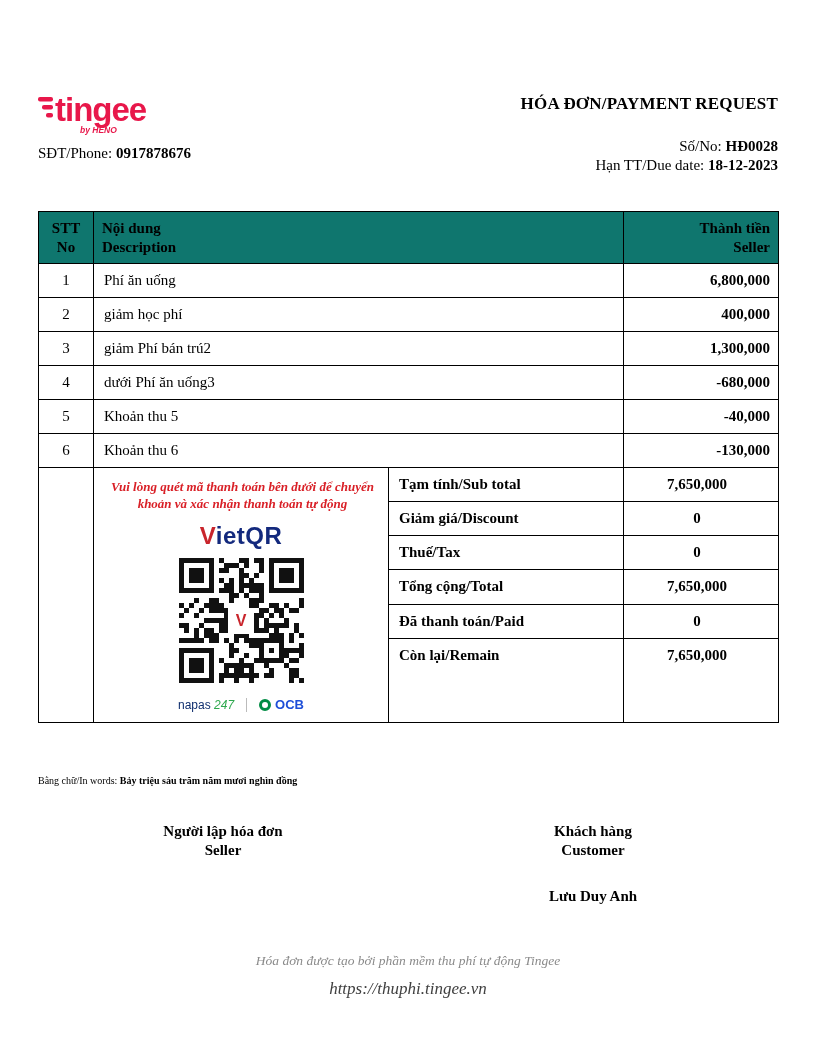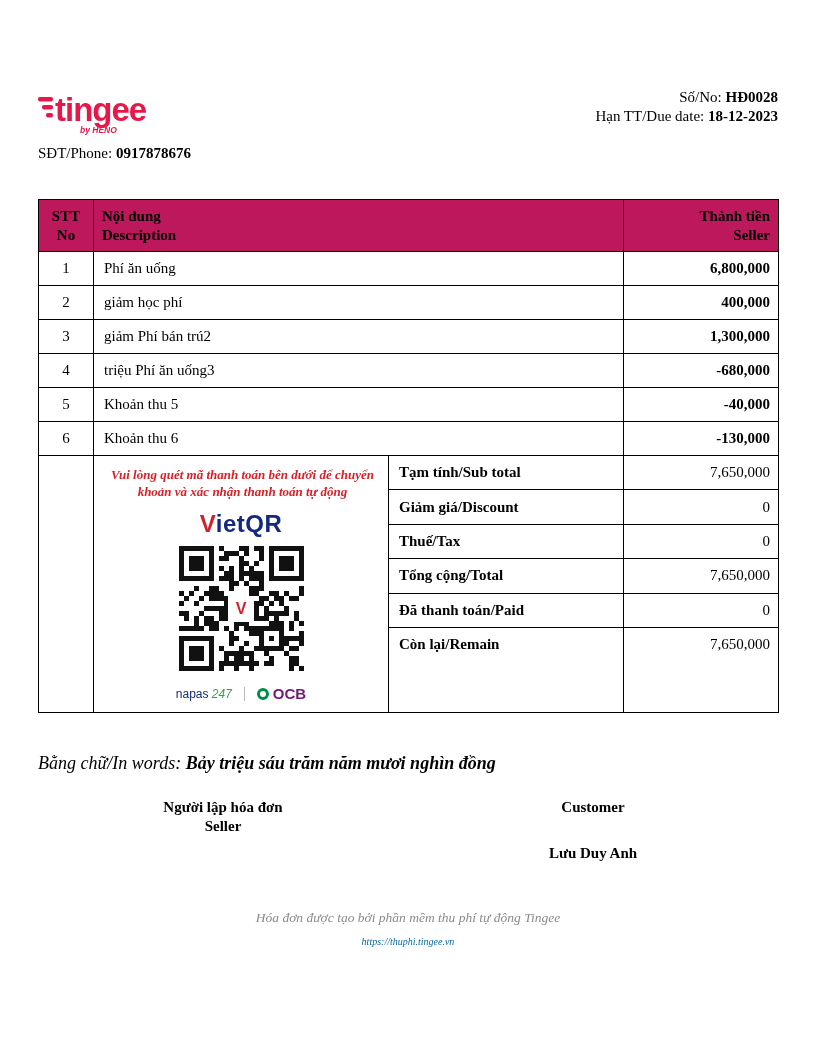--- a/index.html
+++ b/index.html
@@ -12,60 +12,60 @@
   .header-left { width:55%; }
   .header-right { width:45%; text-align:right; }
   .logo-wrap { height:50px; margin-bottom:6px; }
   .doc-title { font-size:17px; font-weight:bold; margin-top:6px; margin-bottom:23px; letter-spacing:0.2px; }
   .info-line { font-size:15px; line-height:19px; }
   .info-line b { font-weight:bold; }
 
   
   table.invoice { border-collapse:collapse; width:740px; table-layout:fixed; margin-top:36px; font-size:15px; }
   table.invoice th, table.invoice td { border:1px solid #000; }
-  tr.head th { background:#be185d; height:52px; font-weight:bold; padding:4px 8px; }
+  tr.head th { background:#0f766e; height:52px; font-weight:bold; padding:4px 8px; }
   th .th-line { display:block; line-height:19px; }
   th.col-no { text-align:center; }
   th.col-desc { text-align:left; padding-left:10px; }
   th.col-total { text-align:right; padding-right:8px; }
   tr.item td { height:34px; }
   td.stt { text-align:center; }
   td.desc { padding-left:10px; }
   td.amount { text-align:right; padding-right:8px; font-weight:bold; }
   tr.sum { height:34px; }
   td.sum-label { font-weight:bold; padding-left:10px; }
-  td.sum-value { text-align:right; padding-right:8px; font-weight:normal; }
+  td.sum-value { text-align:center; padding-right:8px; font-weight:bold; }
   tr.sum-tall { height:84px; }
   tr.sum-tall td { vertical-align:top; padding-top:8px; }
 
   
   td.qr-cell { vertical-align:top; padding:8px 6px 10px 6px; text-align:center; }
   .qr-note { color:#d92027; font-style:italic; font-weight:bold; font-size:13px; line-height:17px; width:285px; margin:2px auto 10px auto; }
   .vietqr-logo { font-family:"Liberation Sans", sans-serif; font-weight:bold; font-size:24px; letter-spacing:0.5px; margin-bottom:8px; }
   .vietqr-v { color:#c9252c; }
   .vietqr-rest { color:#13297d; }
   .qr-box { position:relative; width:125px; height:125px; margin:0 auto; background:#fff; }
   .qr-center { position:absolute; left:50%; top:50%; width:26px; height:26px; margin:-13px 0 0 -13px; background:#fff; display:flex; align-items:center; justify-content:center; }
   .qr-center span { color:#c9252c; font-family:"Liberation Sans", sans-serif; font-weight:bold; font-size:16px; line-height:1; }
   .qr-banks { display:flex; align-items:center; justify-content:center; gap:12px; margin-top:14px; }
   .napas { font-family:"Liberation Sans", sans-serif; font-size:12px; font-weight:normal; color:#0f2e6e; }
   .napas .n247 { color:#2ea84e; font-style:italic; }
   .bank-divider { width:1px; height:14px; background:#bbb; }
-  .ocb { display:flex; align-items:center; gap:4px; font-family:"Liberation Sans", sans-serif; font-size:15px; font-weight:bold; color:#701a75; }
+  .ocb { display:flex; align-items:center; gap:4px; font-family:"Liberation Sans", sans-serif; font-size:13px; font-weight:bold; color:#1d4ed8; }
   .ocb-ring { width:12px; height:12px; border:3px solid #008c44; border-radius:50%; display:inline-block; }
 
   
-  .in-words { margin-top:40px; font-size:18px; font-style:italic; }
+  .in-words { margin-top:52px; font-size:10px; }
   .in-words .iw-value { font-weight:bold; }
-  .signatures { margin-top:24px; display:flex; }
+  .signatures { margin-top:36px; display:flex; }
   .sig-col { width:50%; text-align:center; }
   .sig-title { font-weight:bold; font-size:15px; line-height:19px; }
   .sig-name { font-weight:bold; font-size:15px; margin-top:28px; }
   .footer { margin-top:48px; text-align:center; color:#8a8a8a; font-style:italic; font-size:13.5px; }
-  .footer .f2 { margin-top:10px; font-size:10px; color:#0369a1; text-decoration:none; display:inline-block; font-style:italic; }
+  .footer .f2 { margin-top:10px; font-size:17px; color:#404040; text-decoration:none; display:inline-block; font-style:italic; }
 </style>
 </head>
 <body>
 
 <div class="page">
 
   <div class="header">
     <div class="header-left">
       <div class="logo-wrap">
         <svg width="150" height="50" viewBox="0 0 150 50">
@@ -75,20 +75,21 @@
           <text x="17" y="33" font-family="Liberation Sans, sans-serif" font-weight="bold" font-size="33" letter-spacing="-1" fill="#e8174a">tingee</text>
           <text x="42" y="45" font-family="Liberation Sans, sans-serif" font-weight="bold" font-style="italic" font-size="8.5" fill="#e8174a">by HENO</text>
         </svg>
       </div>
       <div class="info-line">
         <span>SĐT/Phone:</span>
         <b>0917878676</b>
       </div>
     </div>
     <div class="header-right">
+      <div class="doc-title">HÓA ĐƠN/PAYMENT REQUEST</div>
       <div class="info-line">
         <span>Số/No:</span>
         <b>HĐ0028</b>
       </div>
       <div class="info-line">
         <span>Hạn TT/Due date:</span>
         <b>18-12-2023</b>
       </div>
     </div>
   </div>
@@ -126,21 +127,21 @@
       <td class="desc" colspan="2">giảm học phí</td>
       <td class="amount">400,000</td>
     </tr>
     <tr class="item">
       <td class="stt">3</td>
       <td class="desc" colspan="2">giảm Phí bán trú2</td>
       <td class="amount">1,300,000</td>
     </tr>
     <tr class="item">
       <td class="stt">4</td>
-      <td class="desc" colspan="2">triệu Phí ăn uống3</td>
+      <td class="desc" colspan="2">dưới Phí ăn uống3</td>
       <td class="amount">-680,000</td>
     </tr>
     <tr class="item">
       <td class="stt">5</td>
       <td class="desc" colspan="2">Khoản thu 5</td>
       <td class="amount">-40,000</td>
     </tr>
     <tr class="item">
       <td class="stt">6</td>
       <td class="desc" colspan="2">Khoản thu 6</td>
@@ -432,20 +433,21 @@
     <span class="iw-label">Bằng chữ/In words:</span>
     <span class="iw-value">Bảy triệu sáu trăm năm mươi nghìn đồng</span>
   </div>
 
   <div class="signatures">
     <div class="sig-col">
       <div class="sig-title">Người lập hóa đơn</div>
       <div class="sig-title">Seller</div>
     </div>
     <div class="sig-col">
+      <div class="sig-title">Khách hàng</div>
       <div class="sig-title">Customer</div>
       <div class="sig-name">Lưu Duy Anh</div>
     </div>
   </div>
 
   <div class="footer">
     <div>Hóa đơn được tạo bởi phần mềm thu phí tự động Tingee</div>
     <a class="f2" href="#">https://thuphi.tingee.vn</a>
   </div>
 

